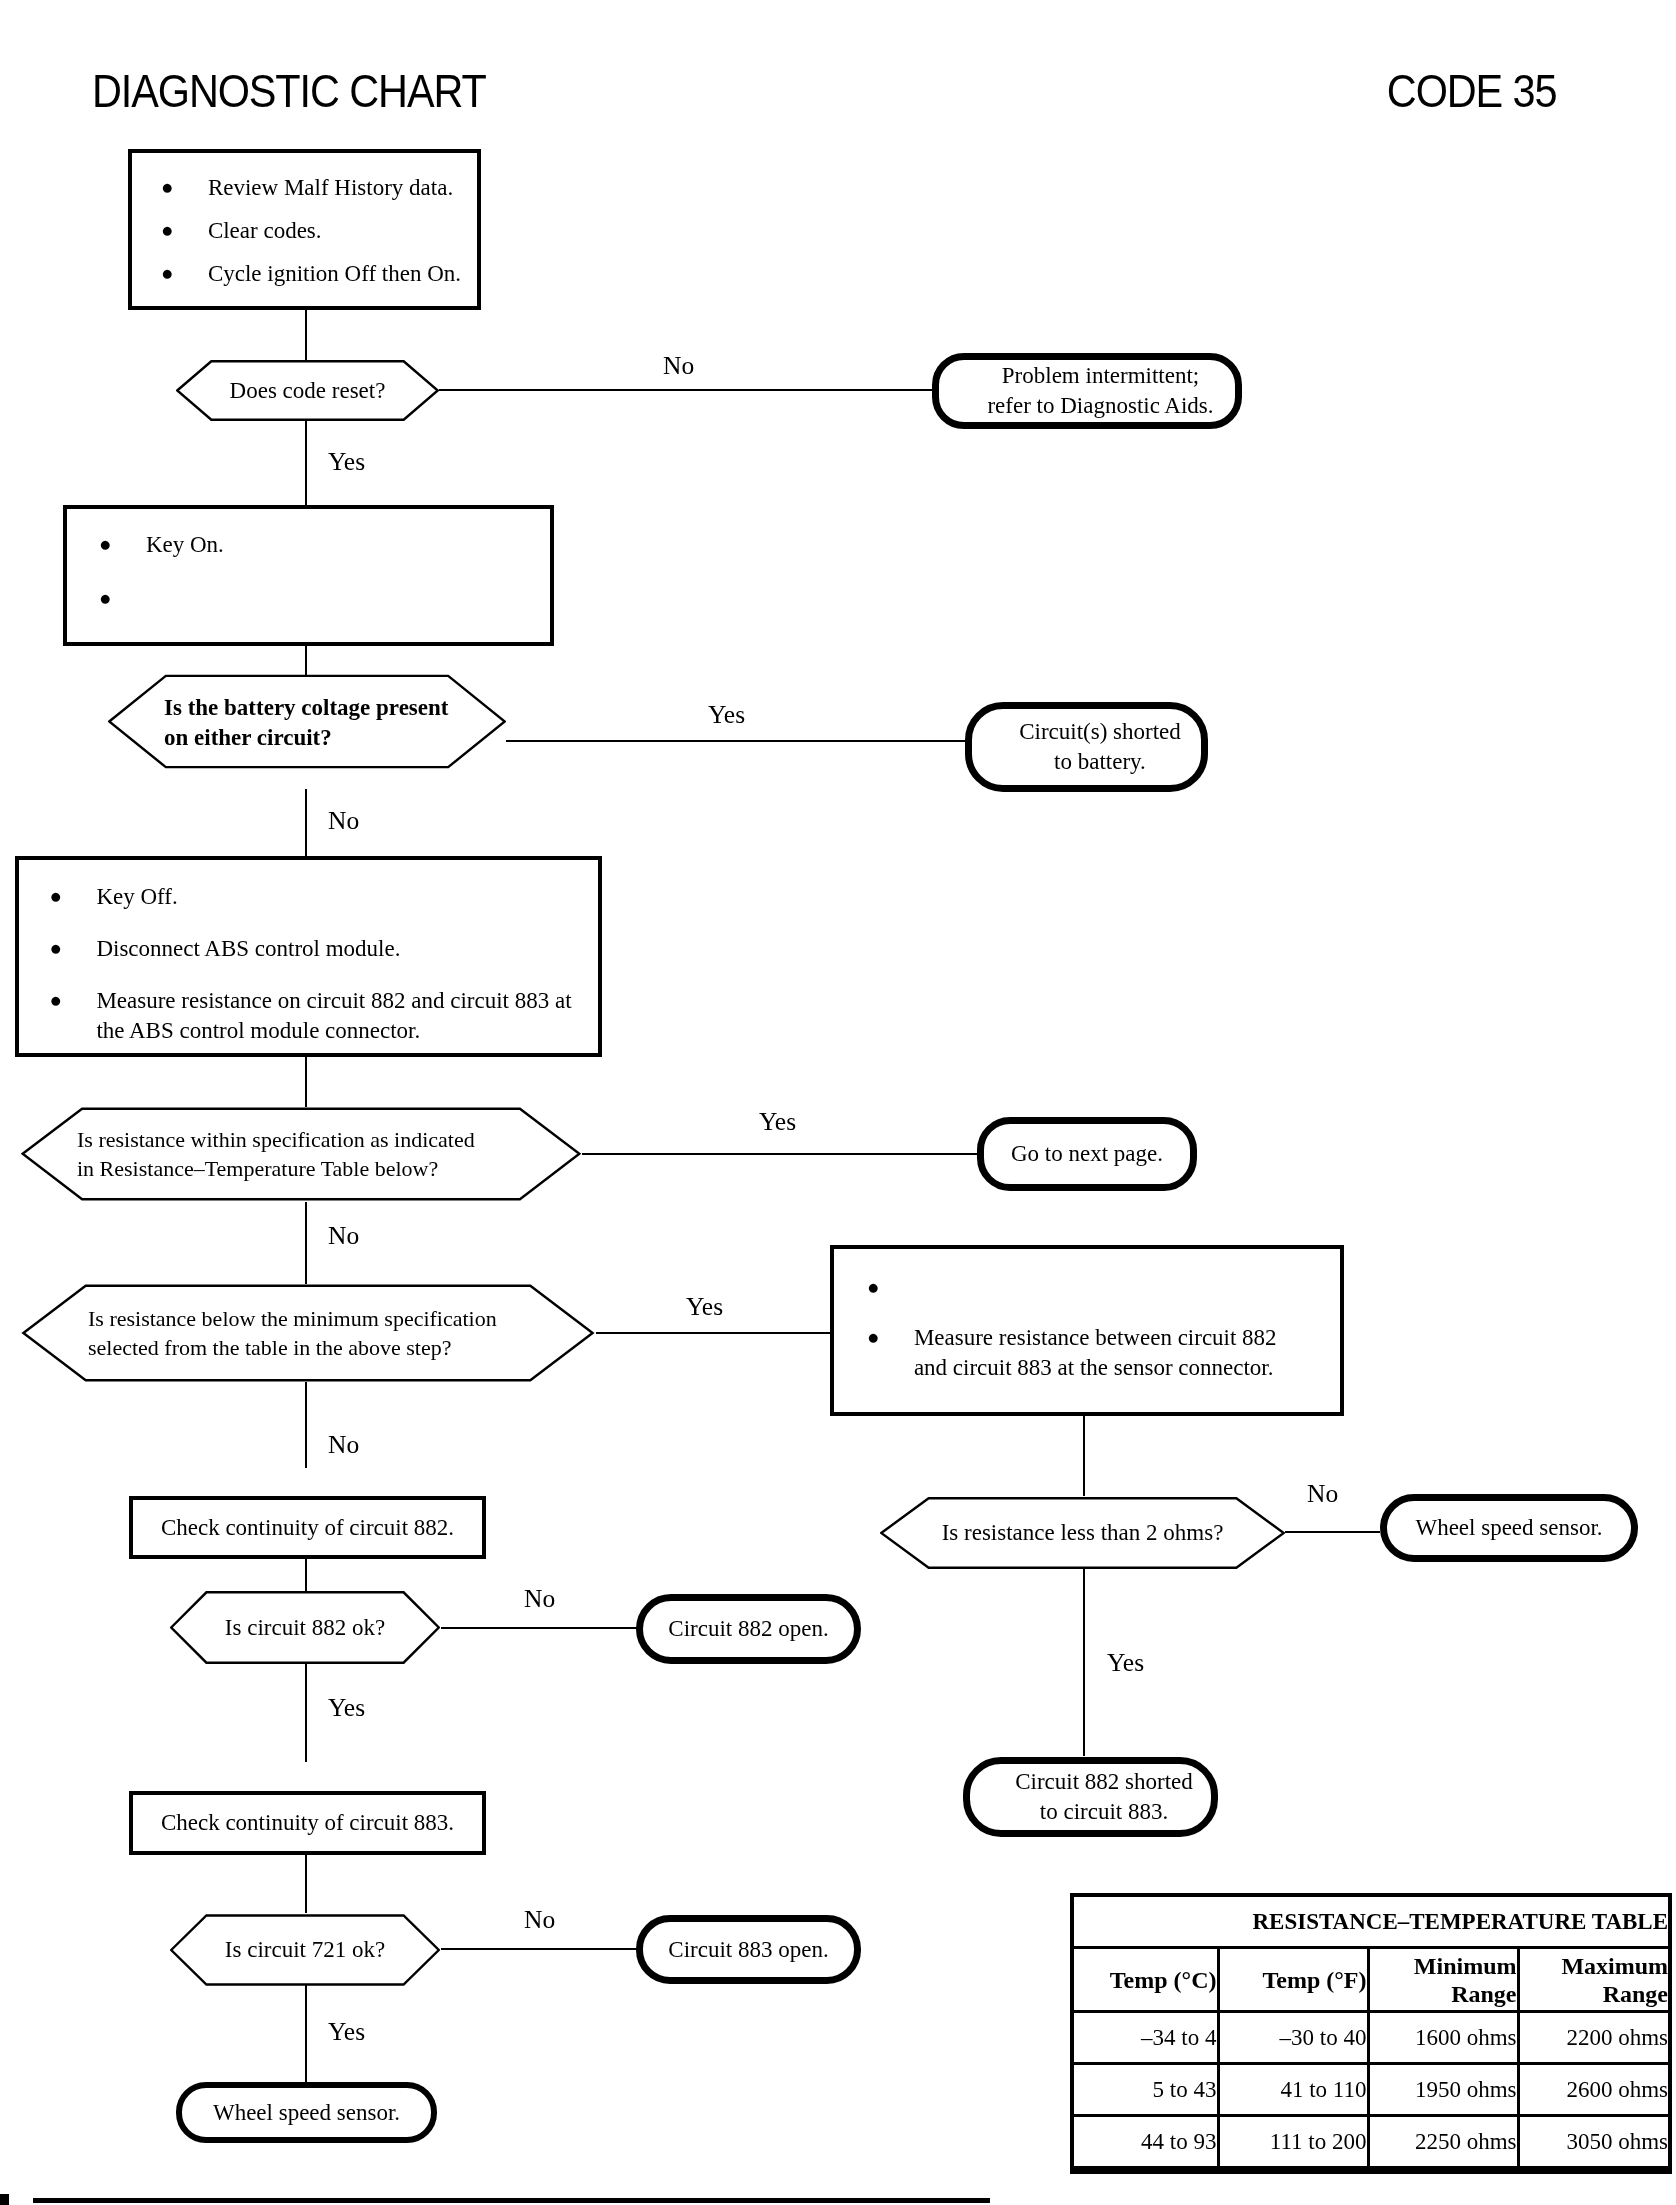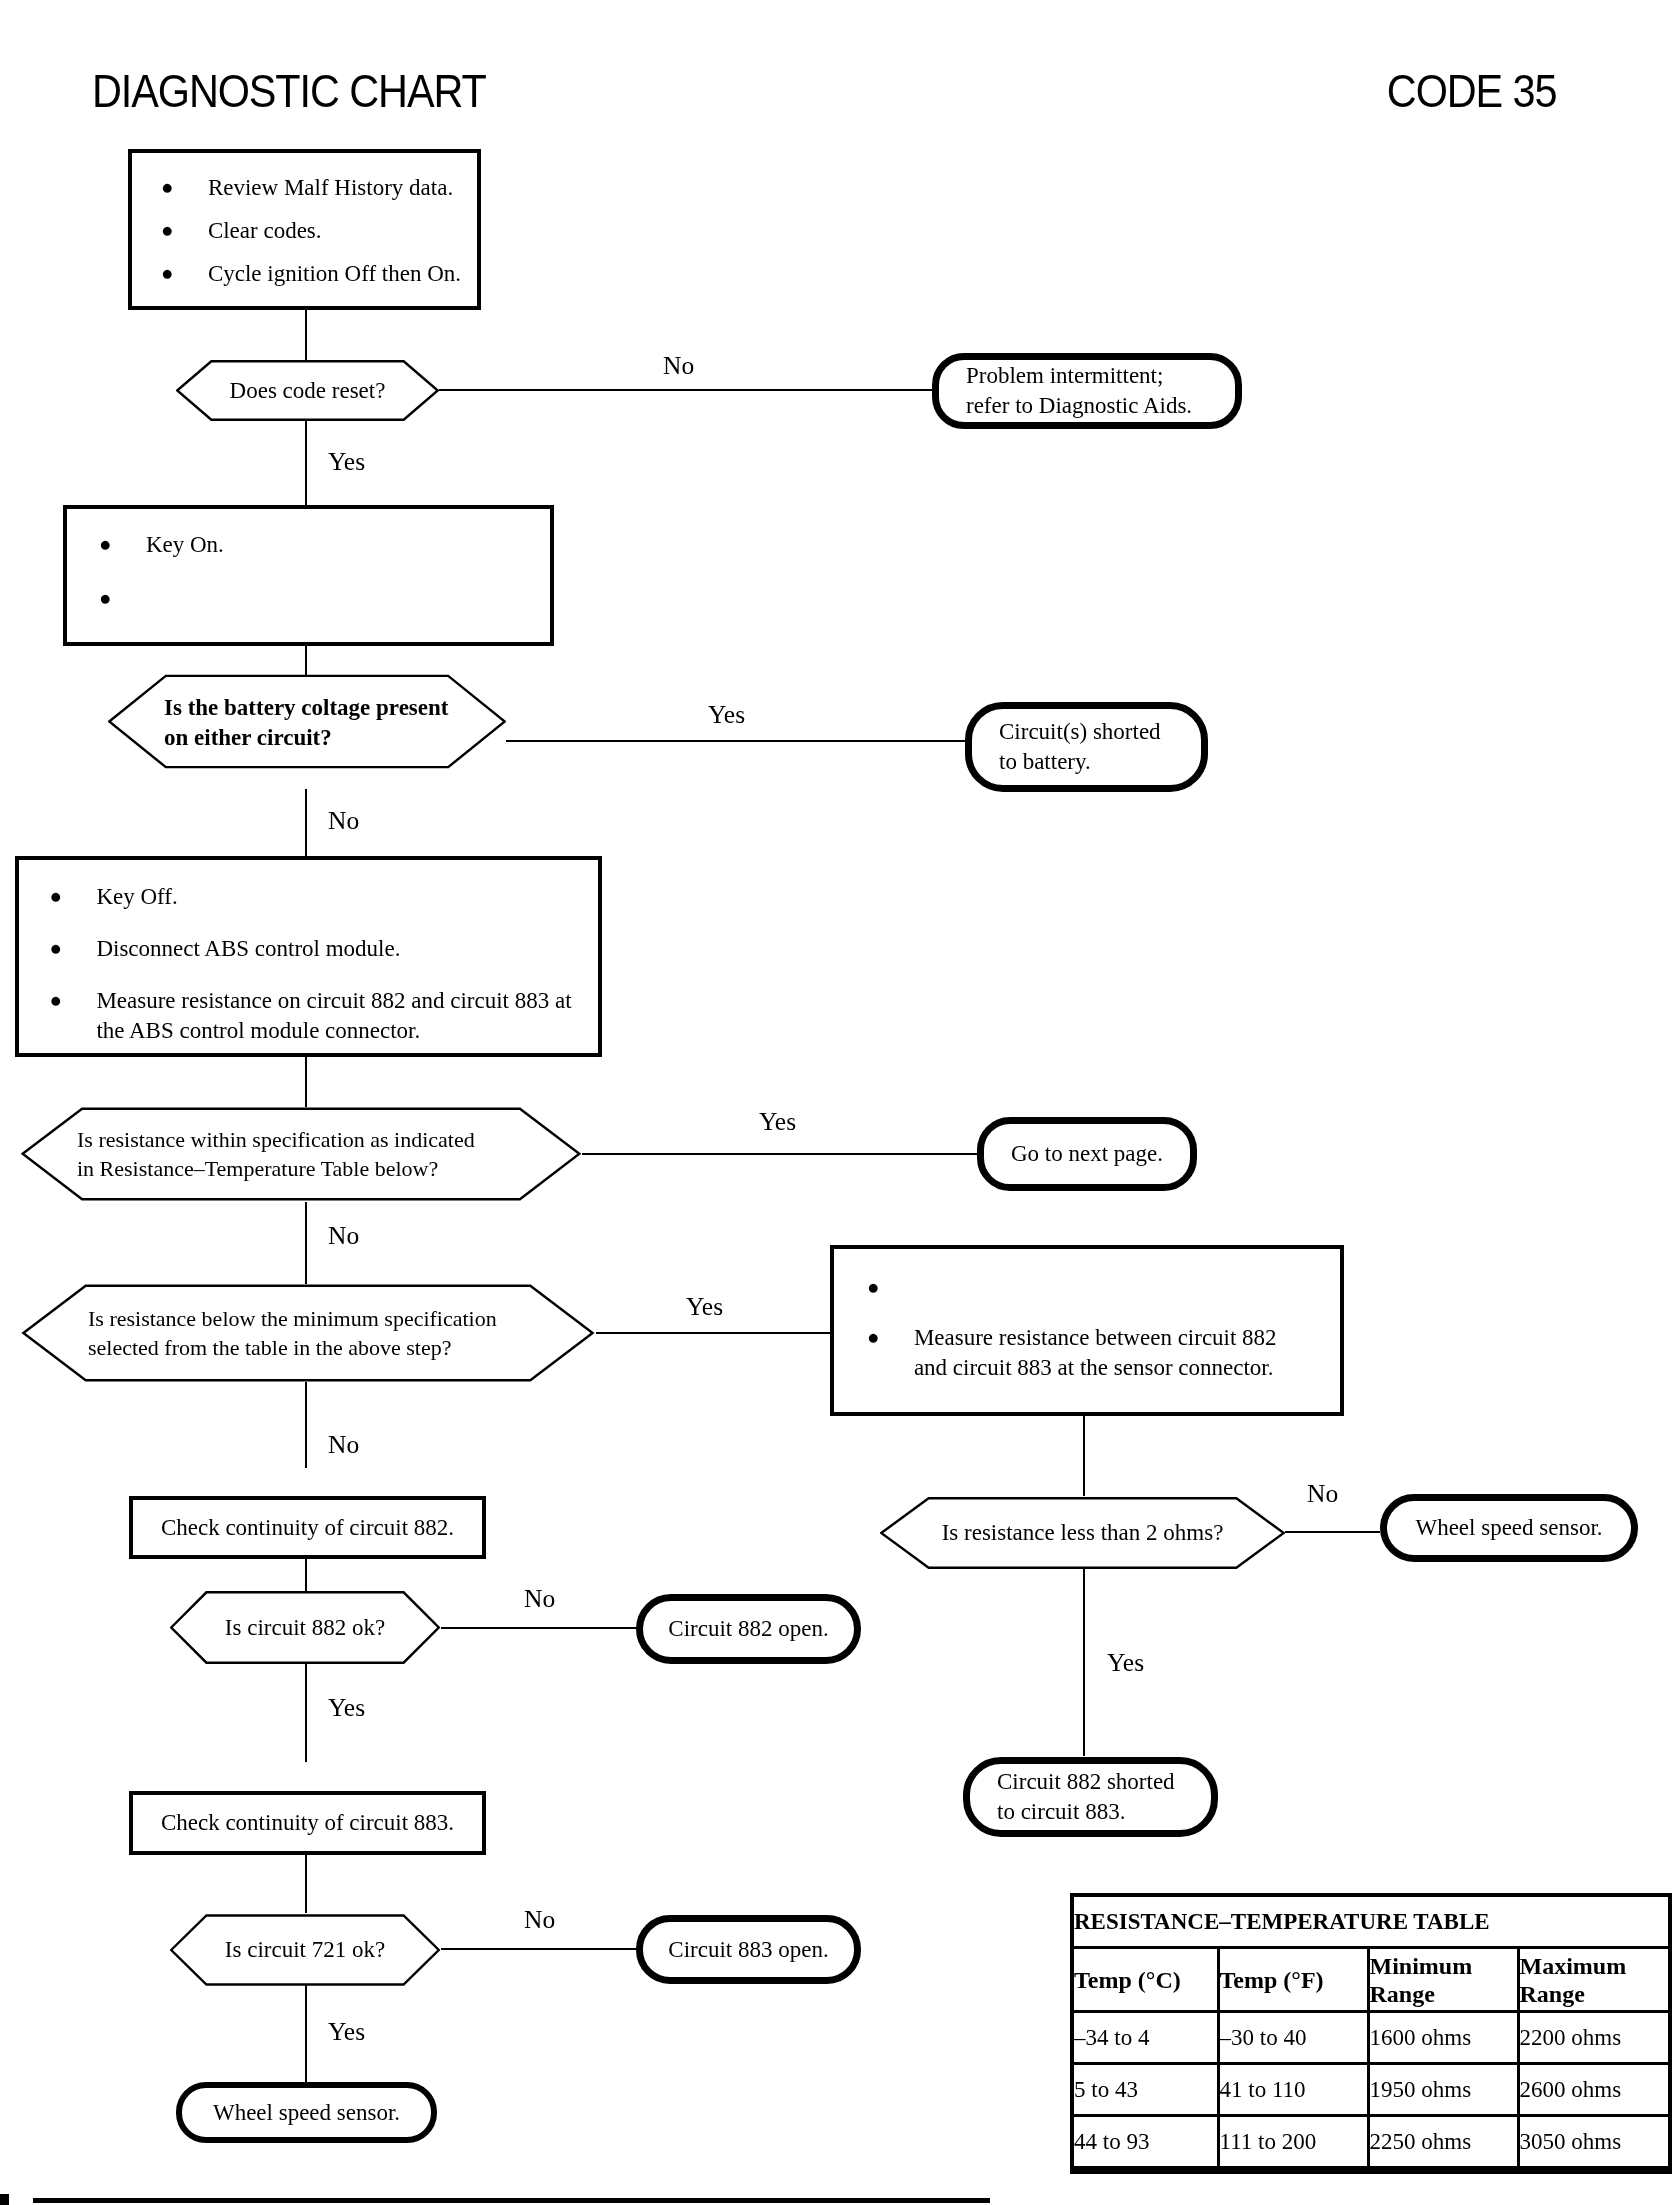--- a/index.html
+++ b/index.html
@@ -20,38 +20,38 @@
   
   .pbox{border:4.9px solid #000;background:#fff;}
   .brow{display:flex;align-items:flex-start;}
   .bdot{flex:0 0 47px;font-size:20.7px;line-height:29px;padding-left:4.9px;}
   .btxt{font-size:23px;line-height:30px;}
   
   .cbox{border:4.9px solid #000;background:#fff;display:flex;align-items:center;
         justify-content:center;font-size:23px;margin-top:28px;}
   
   .term{border:7.3px solid #000;border-radius:35px;background:#fff;display:flex;
-        flex-direction:column;justify-content:center;font-size:23px;line-height:30px;}
+        flex-direction:column;justify-content:center;font-size:23px;line-height:30px;align-items:center;}
   .term.center{align-items:center;text-align:center;}
   .term.left{padding-left:27px;}
   
   .decision svg{position:absolute;left:0;top:0;}
   .dtext{position:absolute;left:0;top:0;right:0;bottom:0;display:flex;
          flex-direction:column;justify-content:center;align-items:center;
          text-align:center;font-size:23px;line-height:30px;}
   .dtext.left{align-items:flex-start;text-align:left;}
   .fs36{font-size:22px;line-height:29px;font-family:Liberation Serif, serif;}
   
   .vline{position:absolute;width:2.4px;background:#000;}
   .hline{position:absolute;height:2.4px;background:#000;}
   .elabel{position:absolute;font-size:25.5px;white-space:nowrap;}
   
   .rt-table{position:absolute;border-collapse:collapse;background:#fff;
             border:4.3px solid #000;border-bottom:8px solid #000;table-layout:fixed;}
-  .rt-table td,.rt-table th{border:3px solid #000;text-align:left;
+  .rt-table td,.rt-table th{border:3px solid #000;text-align:right;
             vertical-align:middle;padding:0;}
   .rt-title{font-weight:bold;font-size:25.5px;height:44px;}
   .rt-table th{font-weight:bold;font-size:24px;line-height:28px;height:61px;}
   .rt-table td{font-size:23px;height:49px;}
   .artifact{position:absolute;background:#000;}
 </style>
 </head>
 <body>
 
 <div class="abs htitle" style="left:92px;top:64px;">DIAGNOSTIC CHART</div>

